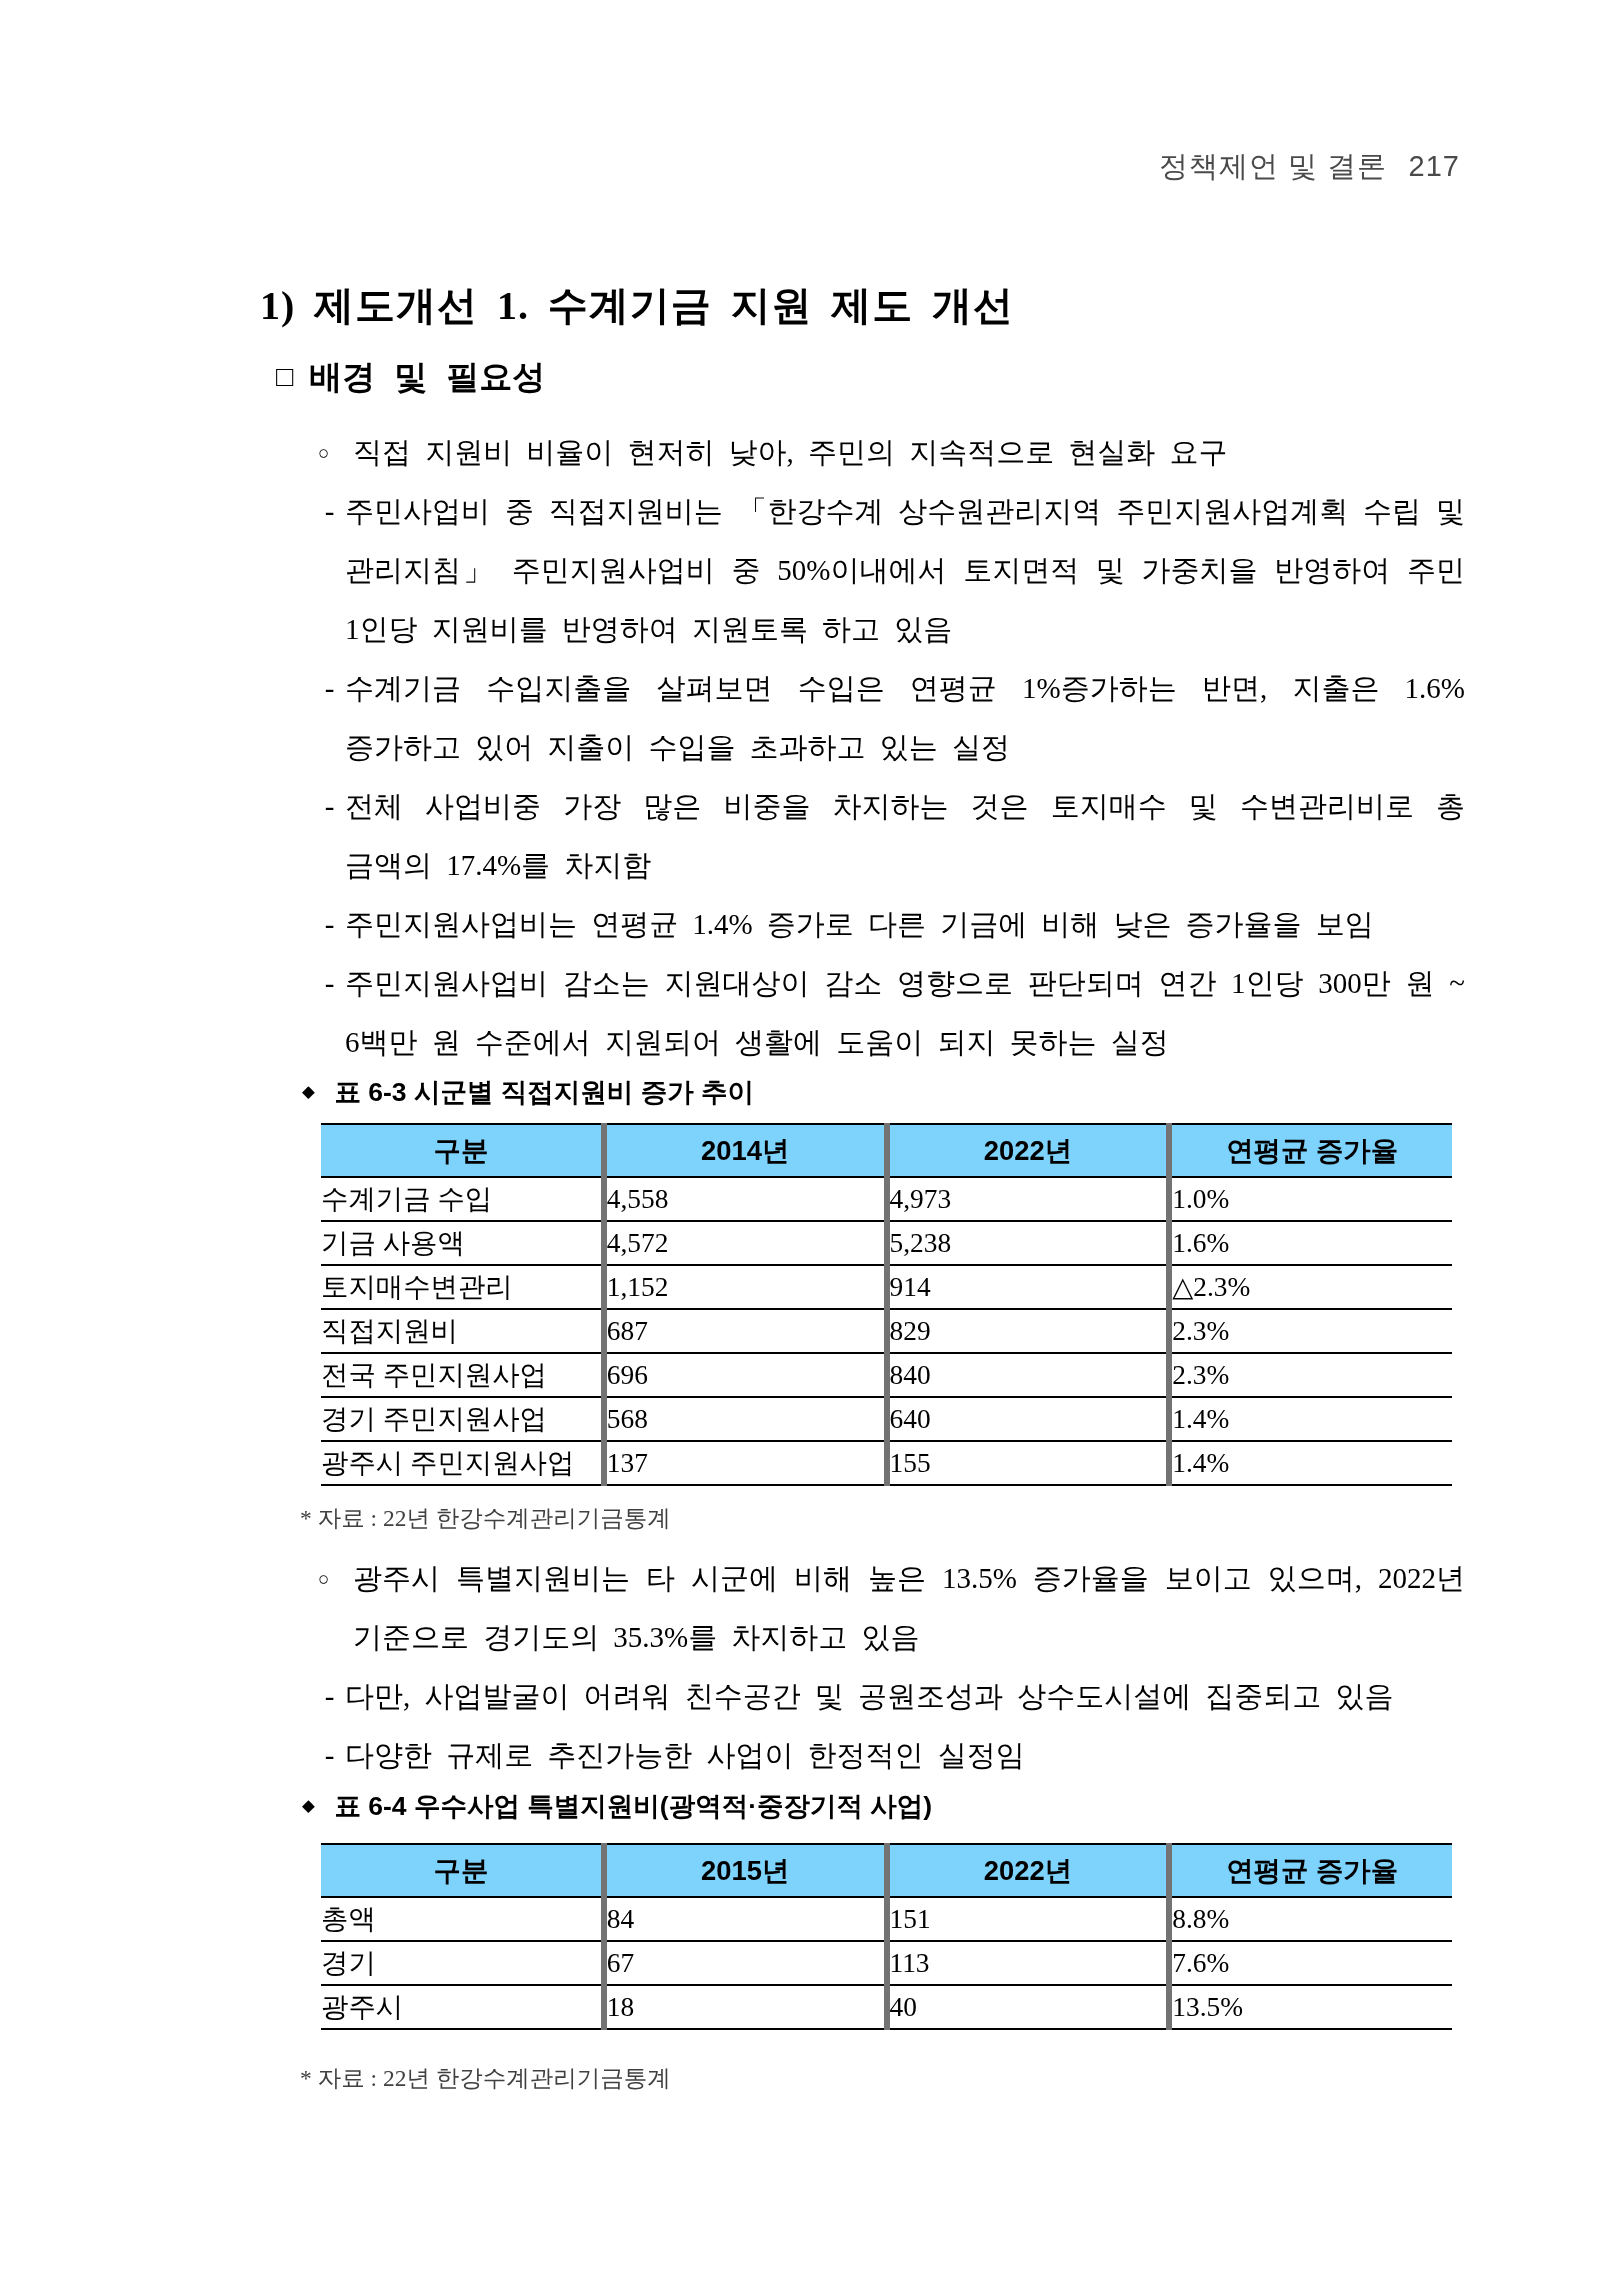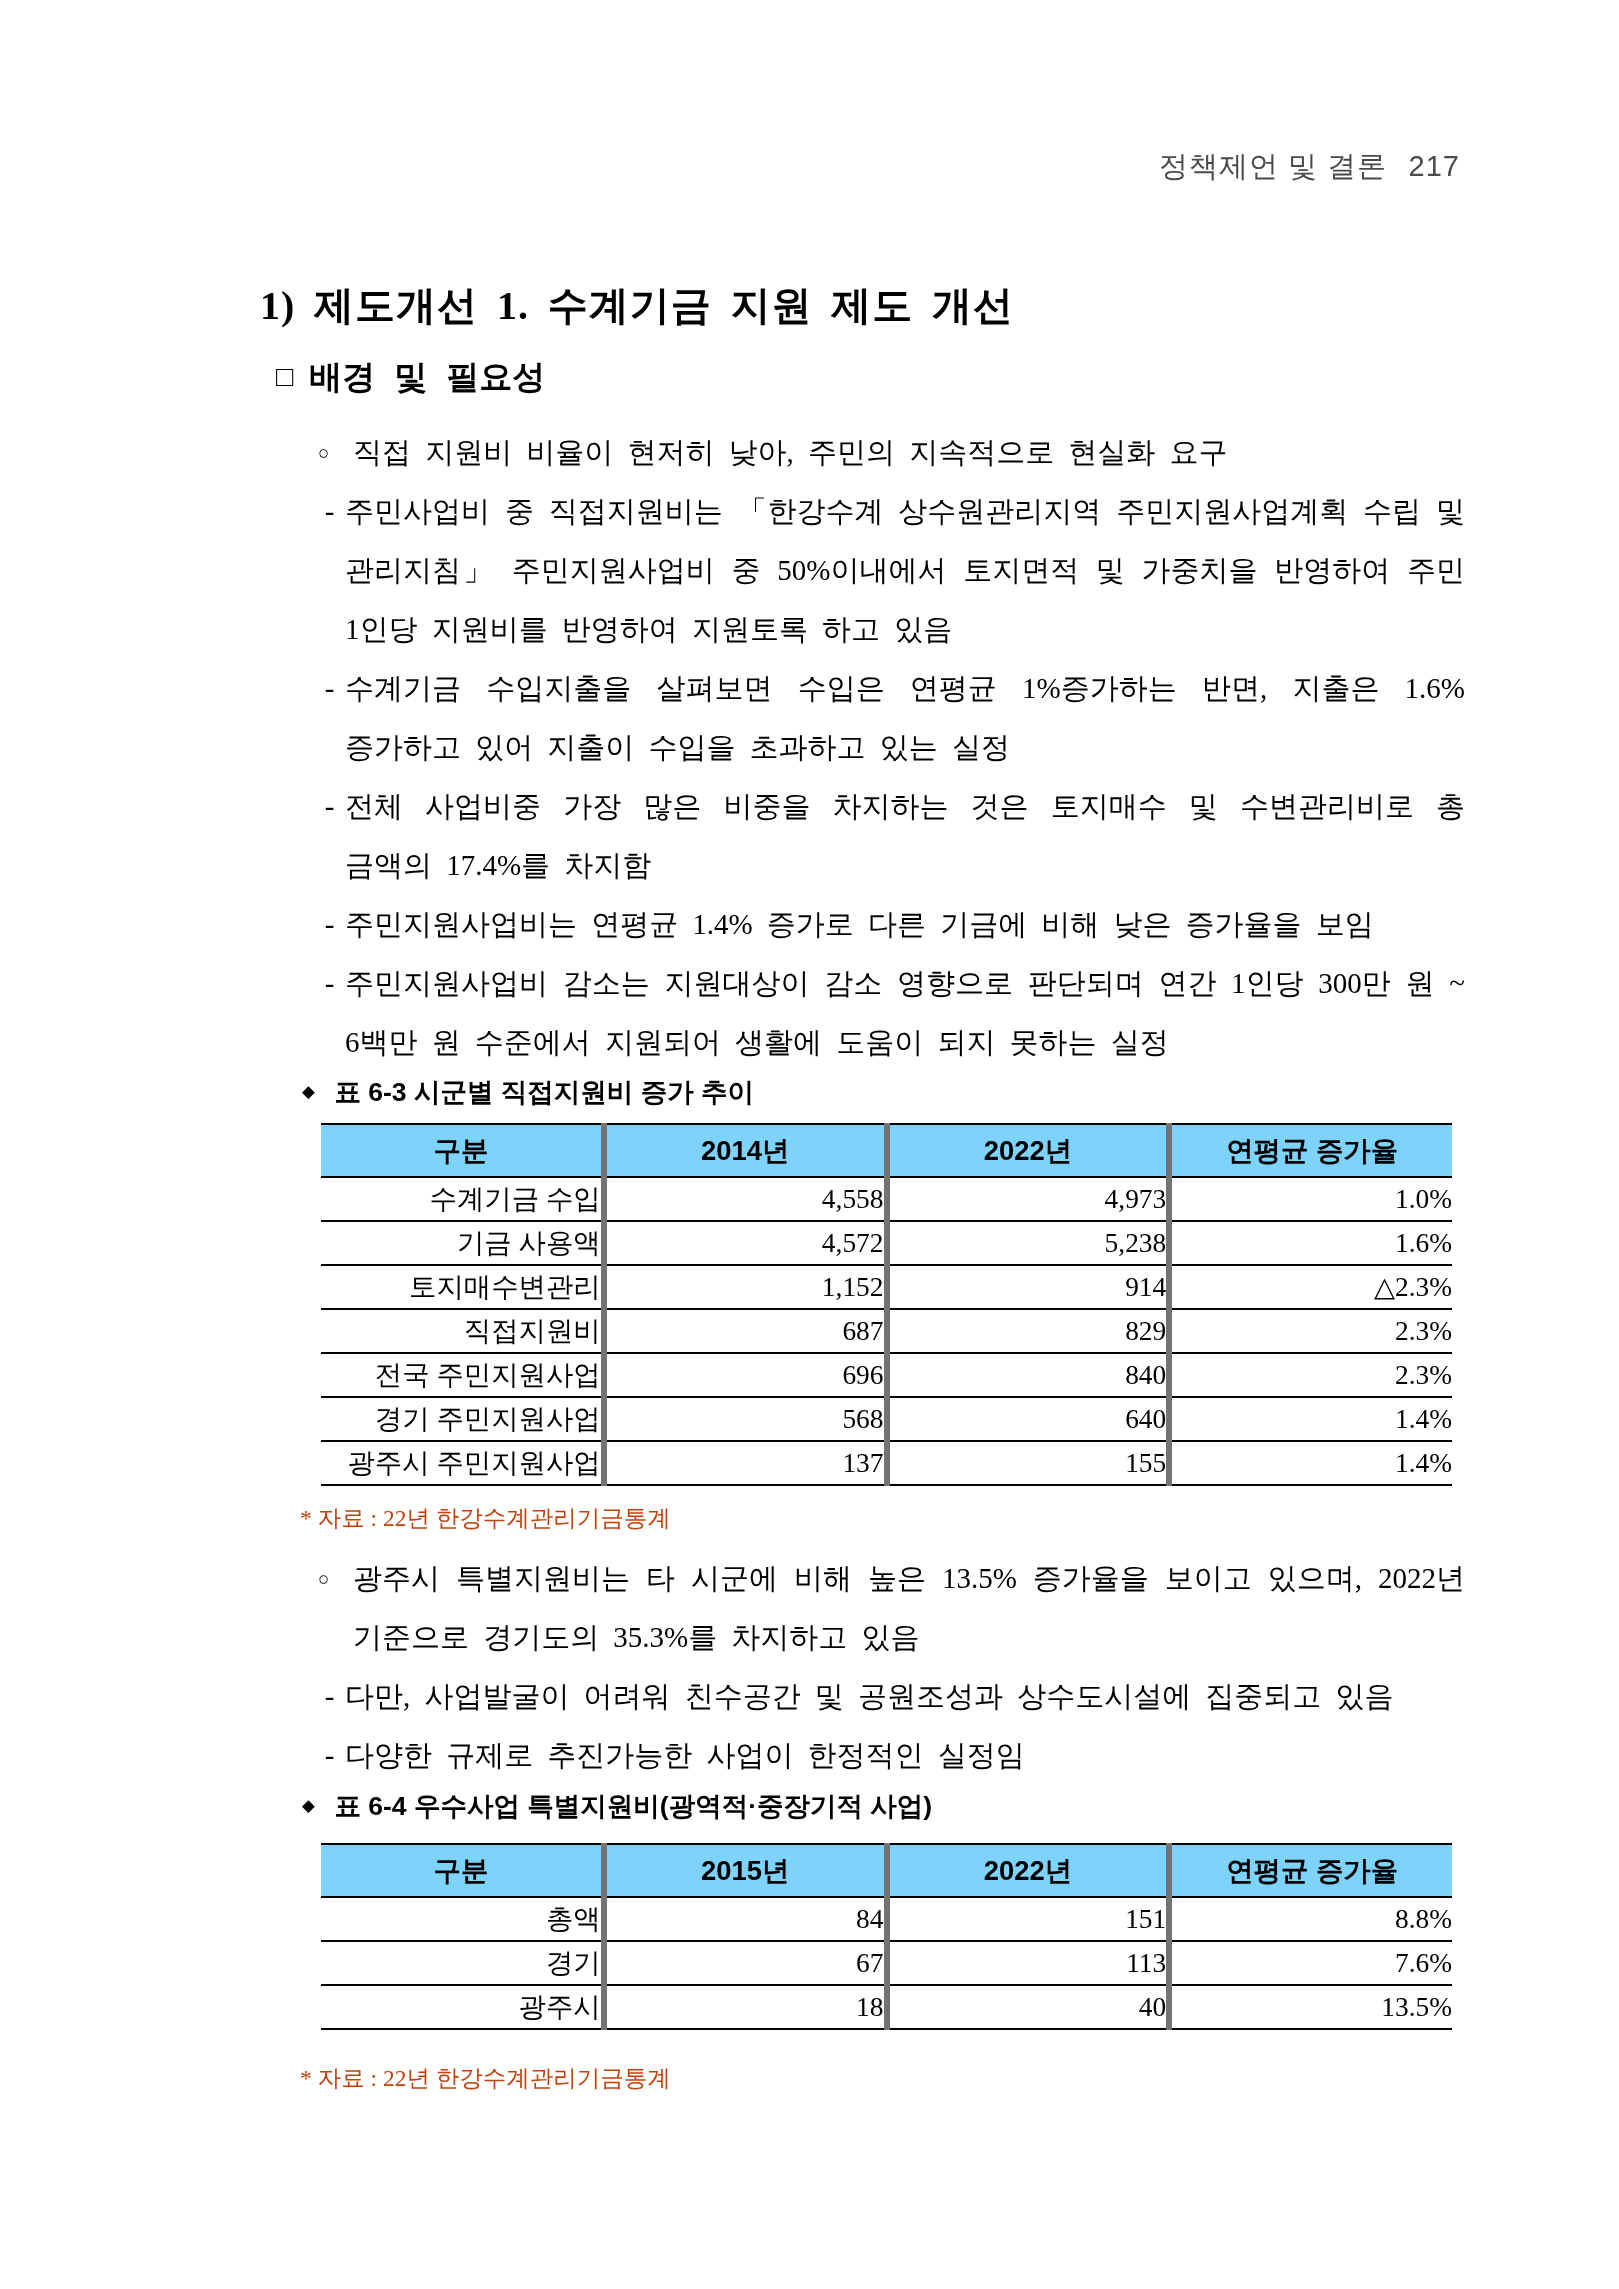--- a/index.html
+++ b/index.html
@@ -106,34 +106,34 @@
     font-weight: 700;
     font-family: "Liberation Sans", "DejaVu Sans", sans-serif;
     height: 53px;
     border-bottom: 2.9px solid #000;
     text-align: center;
     vertical-align: middle;
   }
   table.data-table td {
     height: 44px;
     border-bottom: 2px solid #000;
-    text-align: right;
+    text-align: left;
     vertical-align: middle;
     font-family: "Liberation Serif", "DejaVu Serif", serif;
   }
   table.data-table tbody tr:last-child td { border-bottom: none; }
   table.data-table th + th,
   table.data-table td + td { border-left: 6px solid #737373; }
 
   
   .source-note {
     position: absolute;
     left: 300px;
     font-size: 23.5px;
-    color: #c2410c;
+    color: #404040;
     font-family: "Liberation Serif", "DejaVu Serif", serif;
   }
   .src-1 { top: 1502px; }
   .src-2 { top: 2062px; }
 </style>
 </head>
 <body>
 
 <div class="page">
 

